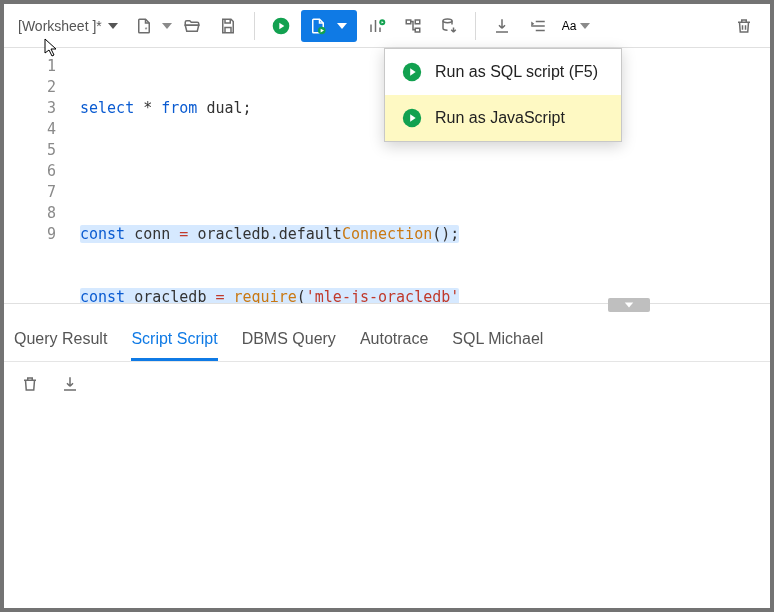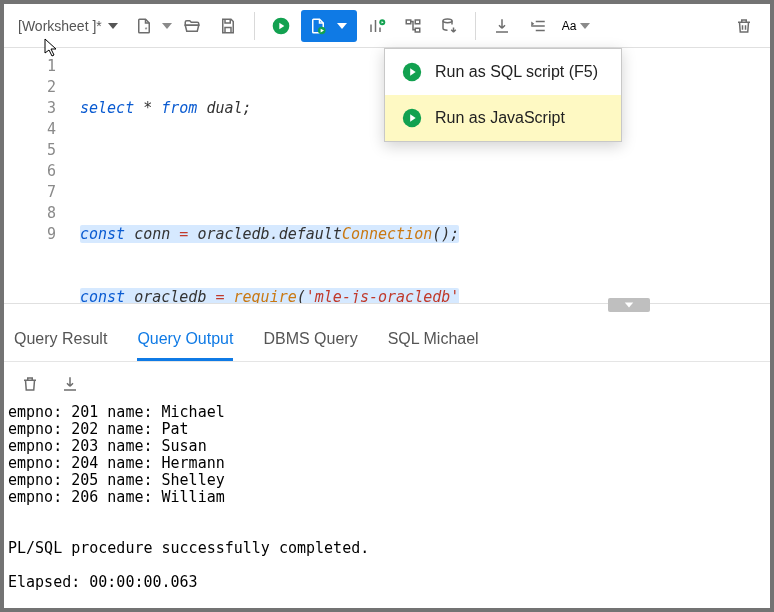--- a/index.html
+++ b/index.html
@@ -22,36 +22,36 @@
   .run-menu-item.hover { background: #fef9c3; }
   .run-menu-item .play { flex-shrink: 0; }
 
   
   .cursor-arrow { position: absolute; top: 34px; left: 40px; z-index: 60; pointer-events: none; }
 
   
   .editor-wrap { flex: 0 0 auto; height: 256px; display: flex; font-family: "Menlo","Consolas",monospace; font-size: 15px; overflow: hidden; border-bottom: 1px solid #e0e0e0; }
   .gutter { width: 64px; text-align: right; padding: 8px 12px 8px 0; color: #8a8a8a; user-select: none; line-height: 21px; }
   .gutter div { height: 21px; }
-  .code { flex: 1; padding: 8px 12px 8px 12px; line-height: 21px; white-space: pre; font-style: italic; }
+  .code { flex: 1; padding: 8px 12px 8px 12px; line-height: 21px; white-space: pre; }
   .code-line { height: 21px; }
   .sel { background: #d6e9ff; border-radius: 2px; }
   .kw { color: #0a5bd1; }
   .fn { color: #c97812; }
   .str { color: #c0392b; }
   .op { color: #c0392b; }
   .punct { color: #333; }
 
   
   .resize-handle { height: 12px; background: #fff; position: relative; }
   .resize-grip { position: absolute; right: 120px; top: -6px; width: 42px; height: 14px; background: #bfbfbf; display: flex; align-items: center; justify-content: center; border-radius: 2px; }
   .resize-grip .caret-down { border-top-color: #fff; transform: scale(.85); }
 
   
-  .tabs { display: flex; align-items: flex-end; gap: 30px; padding: 14px 10px 0 10px; border-bottom: 1px solid #e5e5e5; height: 46px; font-size: 16px; color: #555; }
+  .tabs { display: flex; align-items: flex-end; gap: 24px; padding: 14px 10px 0 10px; border-bottom: 1px solid #e5e5e5; height: 46px; font-size: 16px; color: #555; }
   .tab { padding-bottom: 10px; border-bottom: 3px solid transparent; white-space: nowrap; }
   .tab.active { color: #0f7ae5; border-bottom-color: #0f7ae5; }
 
   
   .out-toolbar { display: flex; align-items: center; gap: 16px; padding: 10px 14px 4px 14px; color: #6d6d6d; }
   .output { flex: 1; padding: 4px 4px 8px 4px; font-family: "Menlo","Consolas",monospace; font-size: 15px; line-height: 17px; white-space: pre; overflow: auto; color: #000; }
 
   svg { display: block; }
 </style>
 </head>
@@ -207,44 +207,34 @@
   </div>
 
   <div class="resize-handle">
     <div class="resize-grip">
         <span class="caret-down"></span>
       </div>
   </div>
 
   <div class="tabs">
     <div class="tab">Query Result</div>
-    <div class="tab active">Query Output</div>
+    <div class="tab active">Script Script</div>
     <div class="tab">DBMS Query</div>
+    <div class="tab">Autotrace</div>
     <div class="tab">SQL Michael</div>
   </div>
 
   <div class="out-toolbar">
     <span class="tb-btn" style="width:24px;height:24px">
       <svg width="18" height="20" viewBox="0 0 24 24" fill="none" stroke="currentColor" stroke-width="2">
           <path d="M4 7h16M9 7V4h6v3M6 7l1 13h10l1-13"></path>
         </svg>
     </span>
     <span class="tb-btn" style="width:24px;height:24px">
       <svg width="18" height="18" viewBox="0 0 24 24" fill="none" stroke="currentColor" stroke-width="2">
           <path d="M12 3v12m0 0l-4-4m4 4l4-4"></path>
           <path d="M4 20h16"></path>
         </svg>
     </span>
   </div>
 
-  <div class="output">empno: 201 name: Michael
-empno: 202 name: Pat
-empno: 203 name: Susan
-empno: 204 name: Hermann
-empno: 205 name: Shelley
-empno: 206 name: William
-
-
-PL/SQL procedure successfully completed.
-
-Elapsed: 00:00:00.063</div>
 
 </div>
 
 </body></html>

